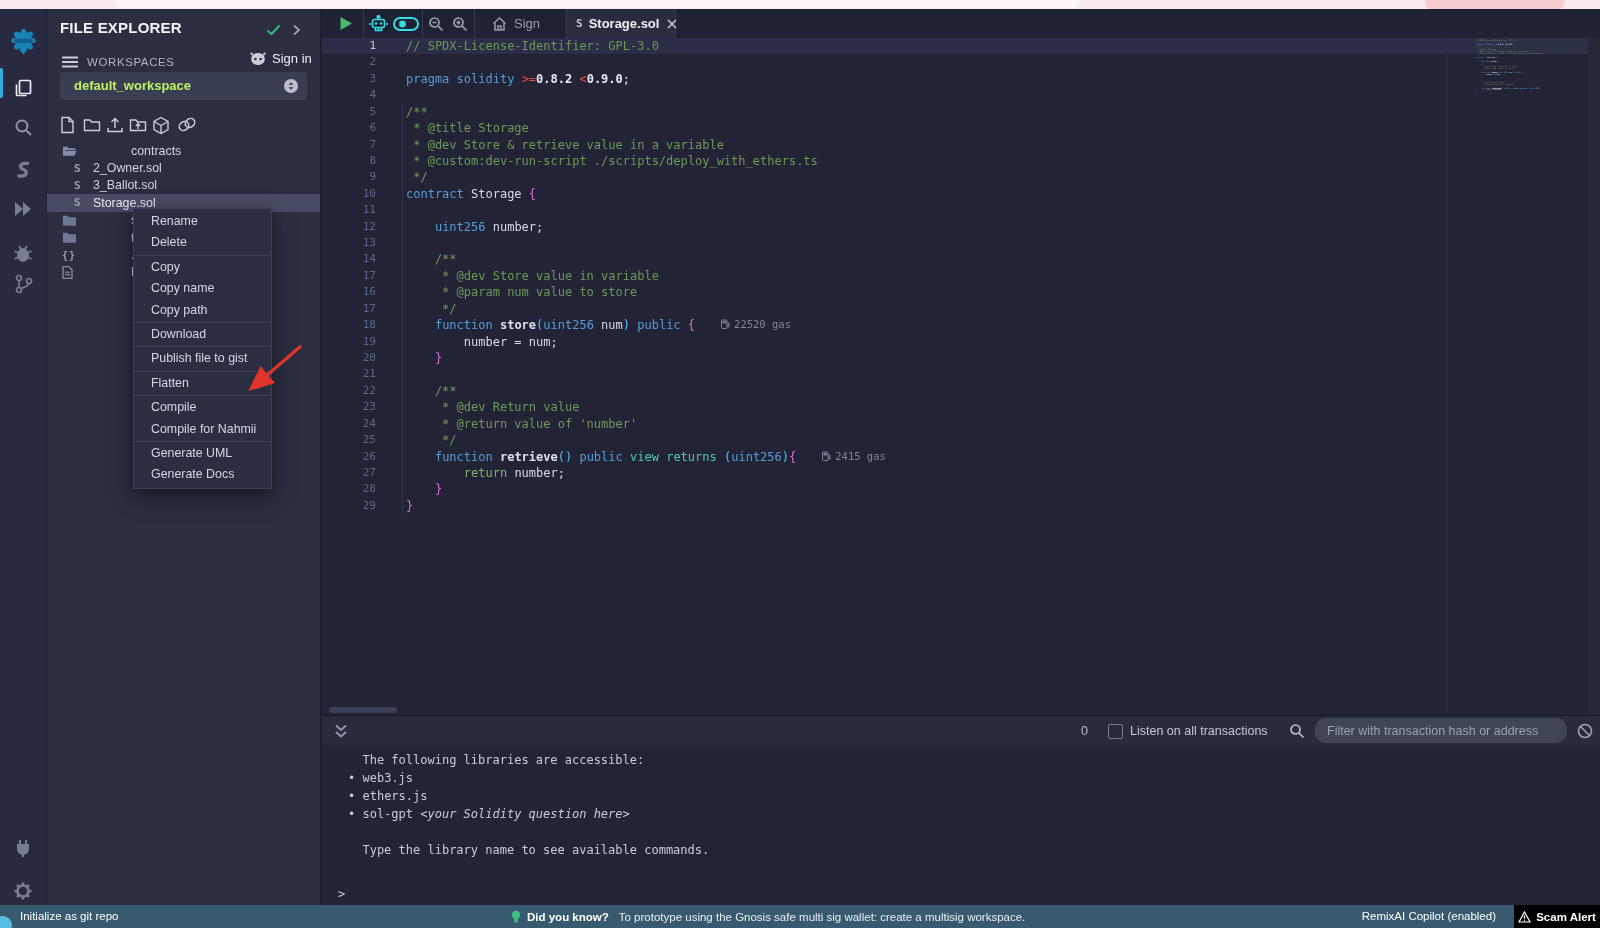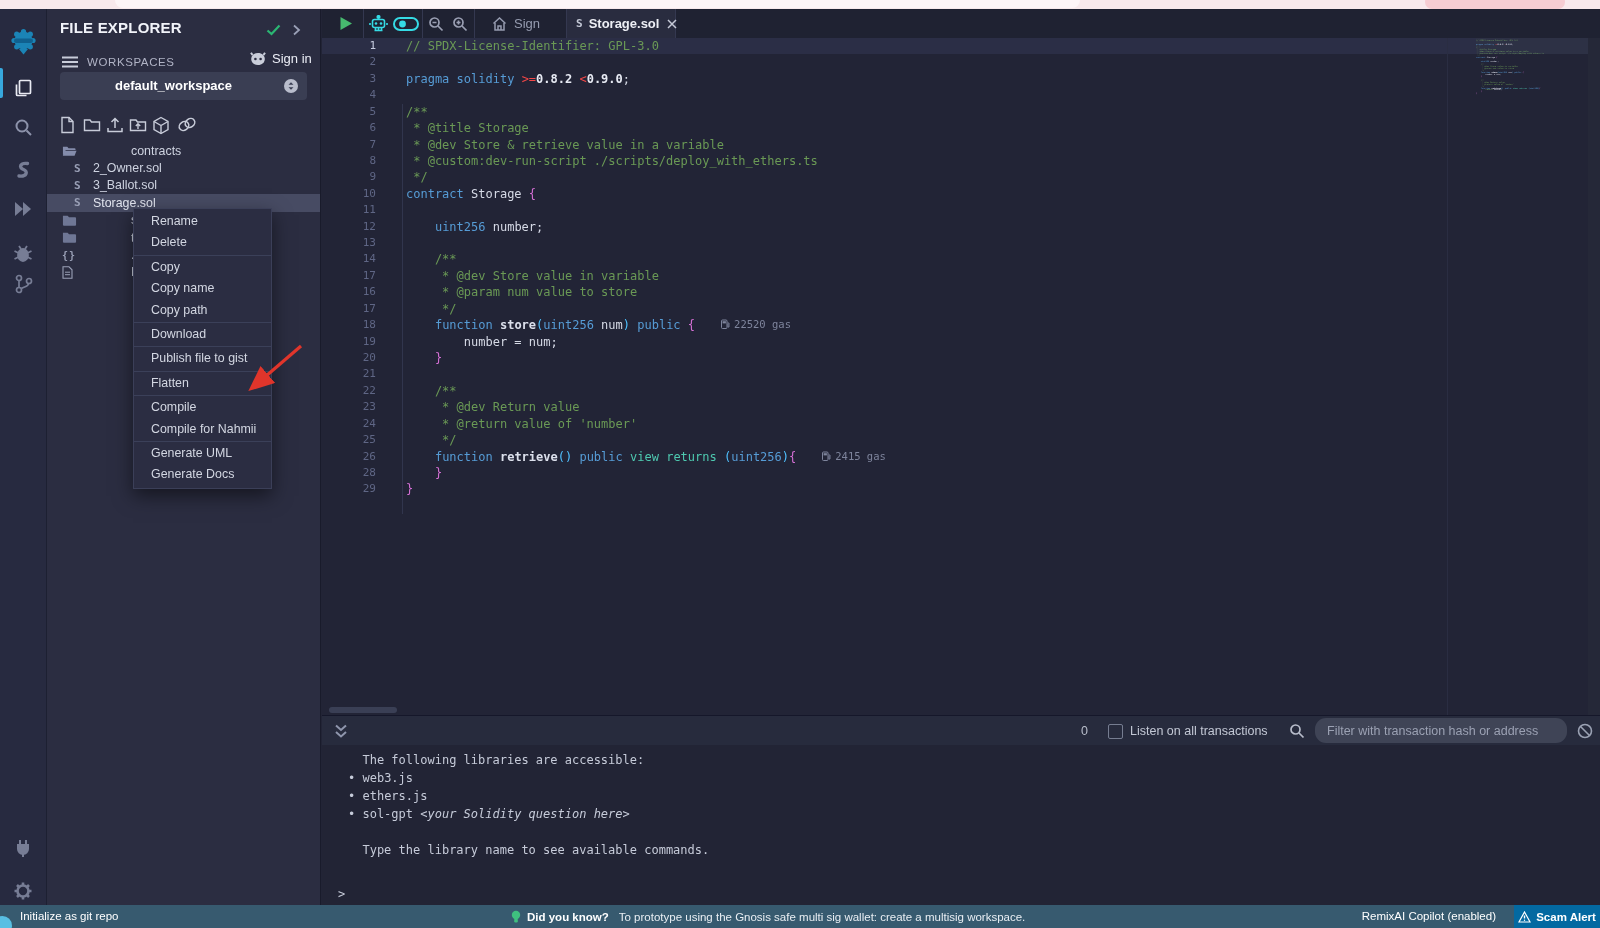--- a/index.html
+++ b/index.html
@@ -19,21 +19,21 @@
   
   .sidepanel { position:absolute; left:47px; top:9px; width:274px; bottom:23px; background:#2b2d41; border-right:1px solid #191b2b; z-index:2; }
   .fe-title { position:absolute; left:13px; top:10px; font-size:15px; font-weight:bold; color:#f1f3f9; letter-spacing:.2px; }
   .fe-check { position:absolute; left:219px; top:13px; }
   .fe-chevron { position:absolute; left:245px; top:13px; }
   .ws-burger { position:absolute; left:15px; top:45px; }
   .ws-label { position:absolute; left:40px; top:47px; font-size:11.5px; color:#b0b3c5; letter-spacing:.6px; }
   .signin { position:absolute; left:203px; top:42px; display:flex; align-items:center; gap:6px; }
   .signin span { font-size:13px; color:#eceef6; }
   .ws-select { position:absolute; left:13px; top:63px; width:247px; height:28px; background:#3a3e53; border-radius:4px; }
-  .ws-select .wsname { position:absolute; left:14px; top:0; line-height:28px; font-size:13px; color:#ffffff; font-weight:bold;margin-left:41px; }
+  .ws-select .wsname { position:absolute; left:14px; top:0; line-height:28px; font-size:13px; color:#bef264; font-weight:bold; }
   .ws-select .sorticon { position:absolute; right:9px; top:7px; }
   .fe-tools { position:absolute; left:0; top:107px; height:18px; }
   .fe-tools .ticon { position:absolute; top:0; }
   #file-tree { position:absolute; left:0; top:133px; width:273px; }
   .tree-row { height:17.4px; display:flex; align-items:center; font-size:12.4px; color:#ced3e0; cursor:default; }
   .tree-row.d0 { padding-left:15px;gap:45px; }
   .tree-row.d1 { padding-left:27px; }
   .tree-row .tico { width:15px; flex:none; display:flex; align-items:center; }
   .tree-row.d0 .tico { margin-right:9px; }
   .tree-row.d1 .tico { margin-right:4px; }
@@ -97,21 +97,21 @@
   .term-line .em { font-style:italic; }
   .prompt { position:absolute; left:16px; top:142px; font:12px "DejaVu Sans Mono",monospace; color:#c6cbd9; }
 
   
   .statusbar { position:absolute; left:0; bottom:0; width:1600px; height:23px; background:#375a6f; color:#fff; font-size:11.5px; z-index:4; }
   .sb-left { position:absolute; left:20px; top:0; line-height:23px; }
   .sb-tip { position:absolute; left:511px; top:0; height:23px; display:flex; align-items:center; gap:6px; }
   .sb-tip .tip-title { font-weight:bold; }
   .sb-tip .tip-text { color:#e9eef3; margin-left:4px; }
   .sb-copilot { position:absolute; right:104px; top:0; line-height:23px; }
-  .sb-scam { position:absolute; right:0; top:0; width:86px; height:23px; background:#0369a1; display:flex; align-items:center; justify-content:center; gap:5px; font-weight:bold; }
+  .sb-scam { position:absolute; right:0; top:0; width:86px; height:23px; background:#000000; display:flex; align-items:center; justify-content:center; gap:5px; font-weight:bold; }
   .corner-bubble { position:absolute; left:-7px; bottom:-7px; width:19px; height:19px; border-radius:50%; background:#58bfe3; z-index:9; }
 </style>
 </head>
 <body>
 
 <div class="chrome">
   <div class="addr"></div>
   <div class="pill"></div>
 </div>
 
@@ -439,20 +439,21 @@
       <div class="code-row"><span class="ln">21</span><span class="lt"></span></div>
       <div class="code-row"><span class="ln">22</span><span class="lt"><span class="tok-c">    /**</span></span></div>
       <div class="code-row"><span class="ln">23</span><span class="lt"><span class="tok-c">     * @dev Return value</span></span></div>
       <div class="code-row"><span class="ln">24</span><span class="lt"><span class="tok-c">     * @return value of 'number'</span></span></div>
       <div class="code-row"><span class="ln">25</span><span class="lt"><span class="tok-c">     */</span></span></div>
       <div class="code-row"><span class="ln">26</span><span class="lt"><span class="tok-w">    </span><span class="tok-k">function</span><span class="tok-w"> </span><span class="tok-f">retrieve</span><span class="tok-p">()</span><span class="tok-w"> </span><span class="tok-k">public</span><span class="tok-w"> </span><span class="tok-t">view</span><span class="tok-w"> </span><span class="tok-t">returns</span><span class="tok-w"> </span><span class="tok-p">(</span><span class="tok-k">uint256</span><span class="tok-p">)</span><span class="tok-m">{</span><span class="gas"><svg width="9" height="10" viewBox="0 0 9 10">
               <rect x="0.5" y="1" width="5.5" height="8.5" rx="1" fill="none" stroke="#7e849c" stroke-width="1"></rect>
               <rect x="1.6" y="2.2" width="3.3" height="2.2" fill="#7e849c"></rect>
               <path d="M6.5 4 h1.5 v4 a1 1 0 0 1 -1 0 V5" fill="none" stroke="#7e849c" stroke-width="0.9"></path>
             </svg><span>2415 gas</span></span></span></div>
+      <div class="code-row"><span class="ln">27</span><span class="lt"><span class="tok-w">        </span><span class="tok-g">return</span><span class="tok-w"> number;</span></span></div>
       <div class="code-row"><span class="ln">28</span><span class="lt"><span class="tok-w">    </span><span class="tok-m">}</span></span></div>
       <div class="code-row"><span class="ln">29</span><span class="lt"><span class="tok-m">}</span></span></div>
     </div>
   <div class="indent-guide"></div>
   <div class="seam"></div>
   <div class="ruler"></div>
   <div class="minimap">
       <div class="minimap-inner" id="minimap-inner"><div><span class="tok-c">// SPDX-License-Identifier: GPL-3.0</span></div><div>&nbsp;</div><div><span class="tok-k">pragma</span><span class="tok-w"> </span><span class="tok-k">solidity</span><span class="tok-w"> </span><span class="tok-r">&gt;=</span><span class="tok-n">0.8.2</span><span class="tok-w"> </span><span class="tok-r">&lt;</span><span class="tok-n">0.9.0</span><span class="tok-w">;</span></div><div>&nbsp;</div><div><span class="tok-c">/**</span></div><div><span class="tok-c"> * @title Storage</span></div><div><span class="tok-c"> * @dev Store &amp; retrieve value in a variable</span></div><div><span class="tok-c"> * @custom:dev-run-script ./scripts/deploy_with_ethers.ts</span></div><div><span class="tok-c"> */</span></div><div><span class="tok-k">contract</span><span class="tok-w"> Storage </span><span class="tok-m">{</span></div><div>&nbsp;</div><div><span class="tok-w">    </span><span class="tok-k">uint256</span><span class="tok-w"> number;</span></div><div>&nbsp;</div><div><span class="tok-c">    /**</span></div><div><span class="tok-c">     * @dev Store value in variable</span></div><div><span class="tok-c">     * @param num value to store</span></div><div><span class="tok-c">     */</span></div><div><span class="tok-w">    </span><span class="tok-k">function</span><span class="tok-w"> </span><span class="tok-f">store</span><span class="tok-p">(</span><span class="tok-k">uint256</span><span class="tok-w"> num</span><span class="tok-p">)</span><span class="tok-w"> </span><span class="tok-k">public</span><span class="tok-w"> </span><span class="tok-m">{</span></div><div><span class="tok-w">        number = num;</span></div><div><span class="tok-w">    </span><span class="tok-m">}</span></div><div>&nbsp;</div><div><span class="tok-c">    /**</span></div><div><span class="tok-c">     * @dev Return value</span></div><div><span class="tok-c">     * @return value of 'number'</span></div><div><span class="tok-c">     */</span></div><div><span class="tok-w">    </span><span class="tok-k">function</span><span class="tok-w"> </span><span class="tok-f">retrieve</span><span class="tok-p">()</span><span class="tok-w"> </span><span class="tok-k">public</span><span class="tok-w"> </span><span class="tok-t">view</span><span class="tok-w"> </span><span class="tok-t">returns</span><span class="tok-w"> </span><span class="tok-p">(</span><span class="tok-k">uint256</span><span class="tok-p">)</span><span class="tok-m">{</span></div><div><span class="tok-w">        </span><span class="tok-g">return</span><span class="tok-w"> number;</span></div><div><span class="tok-w">    </span><span class="tok-m">}</span></div><div><span class="tok-m">}</span></div></div>
     </div>
   <div class="mm-slider"></div>

